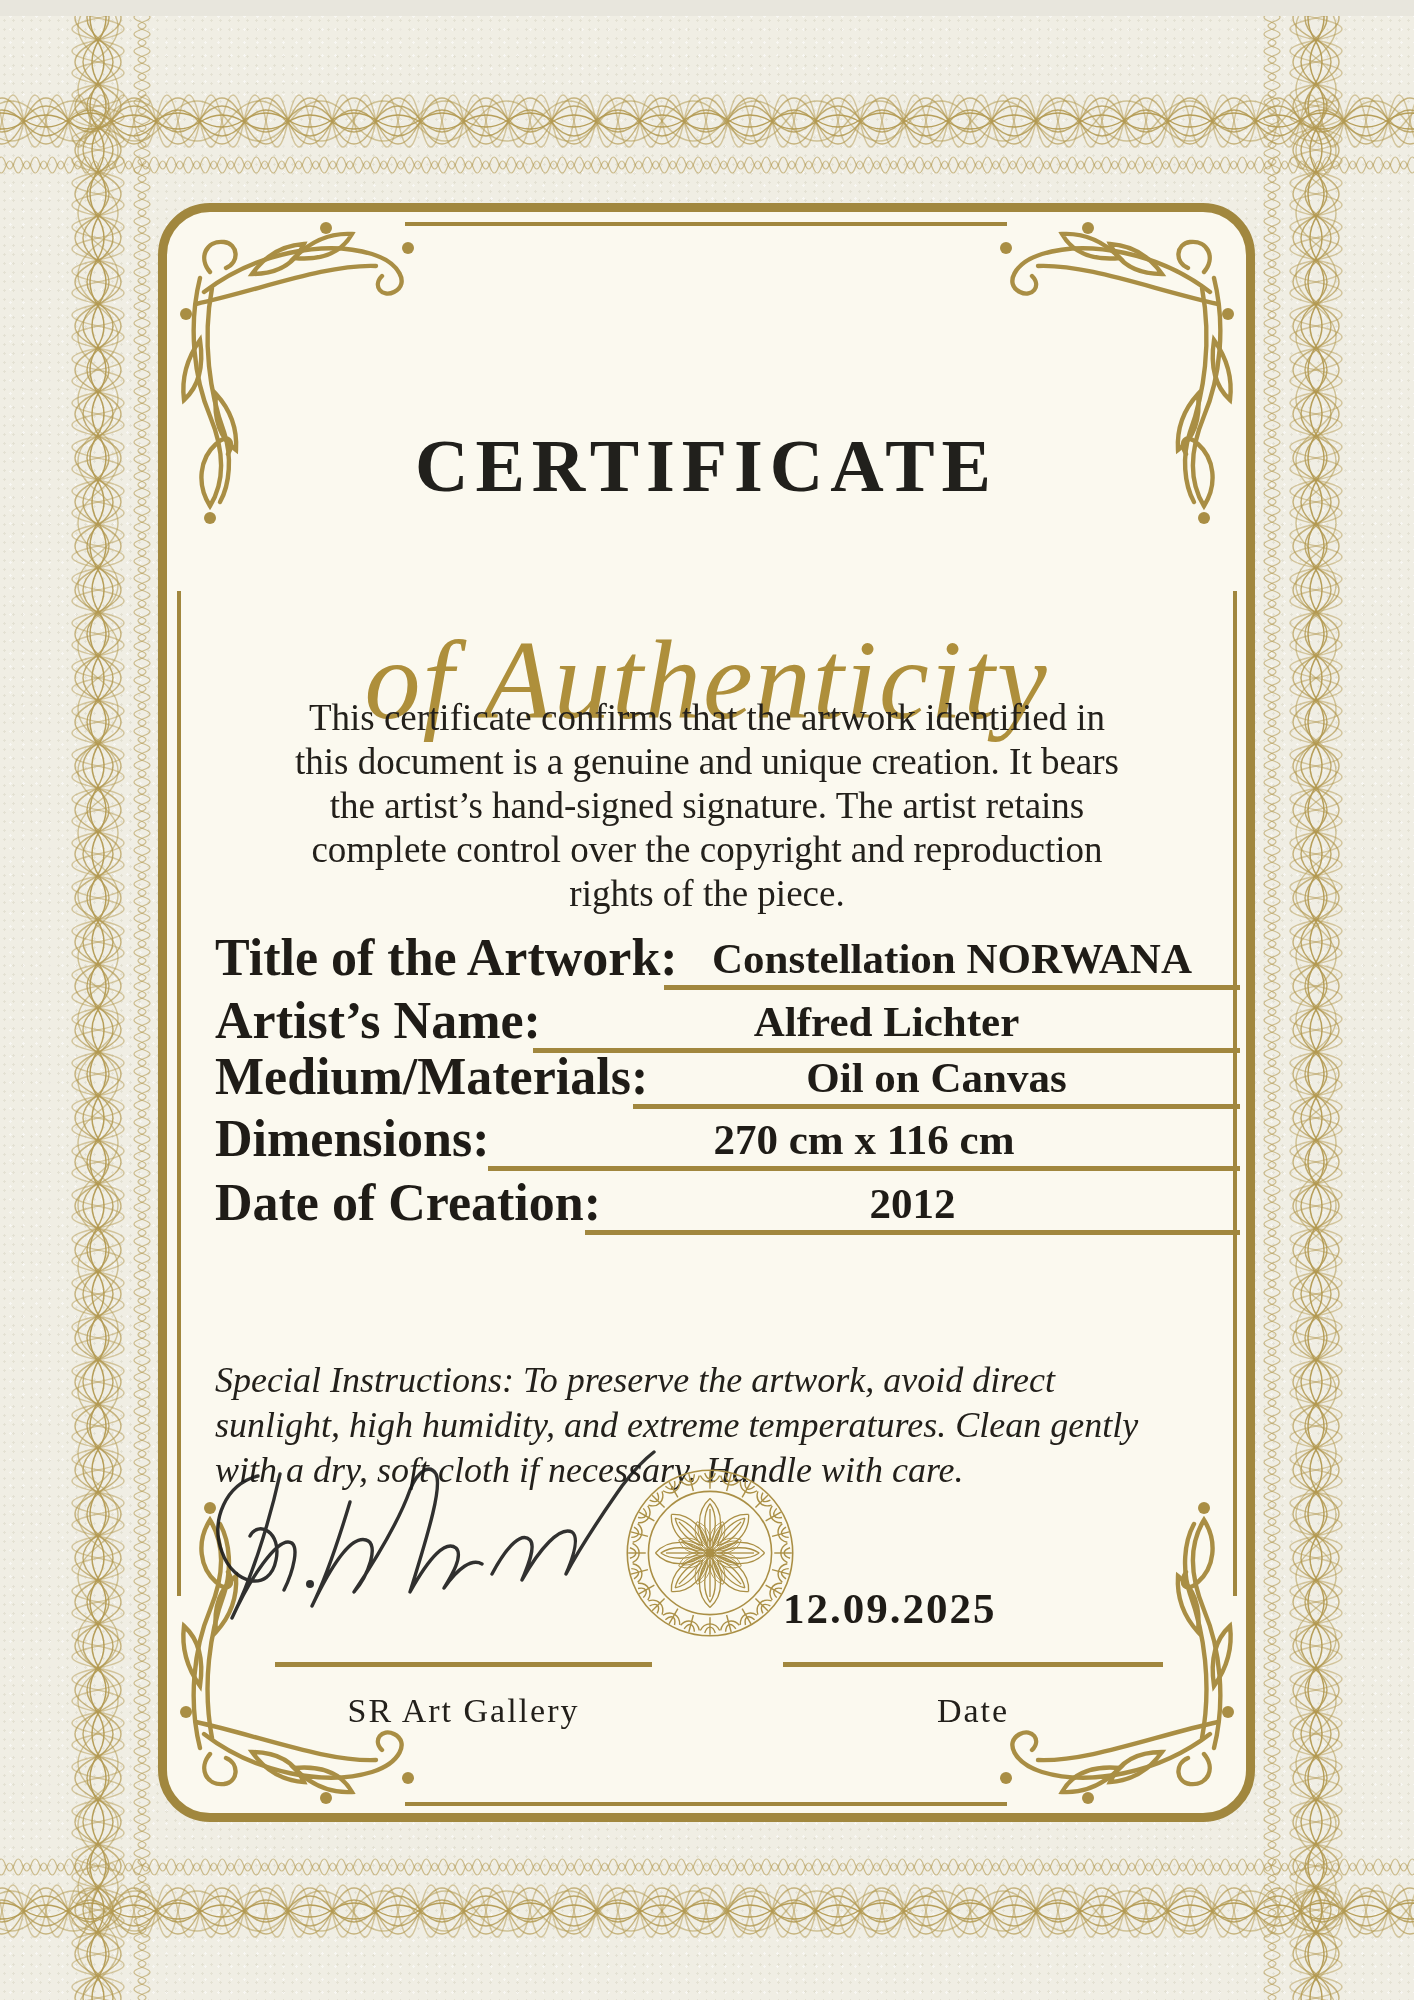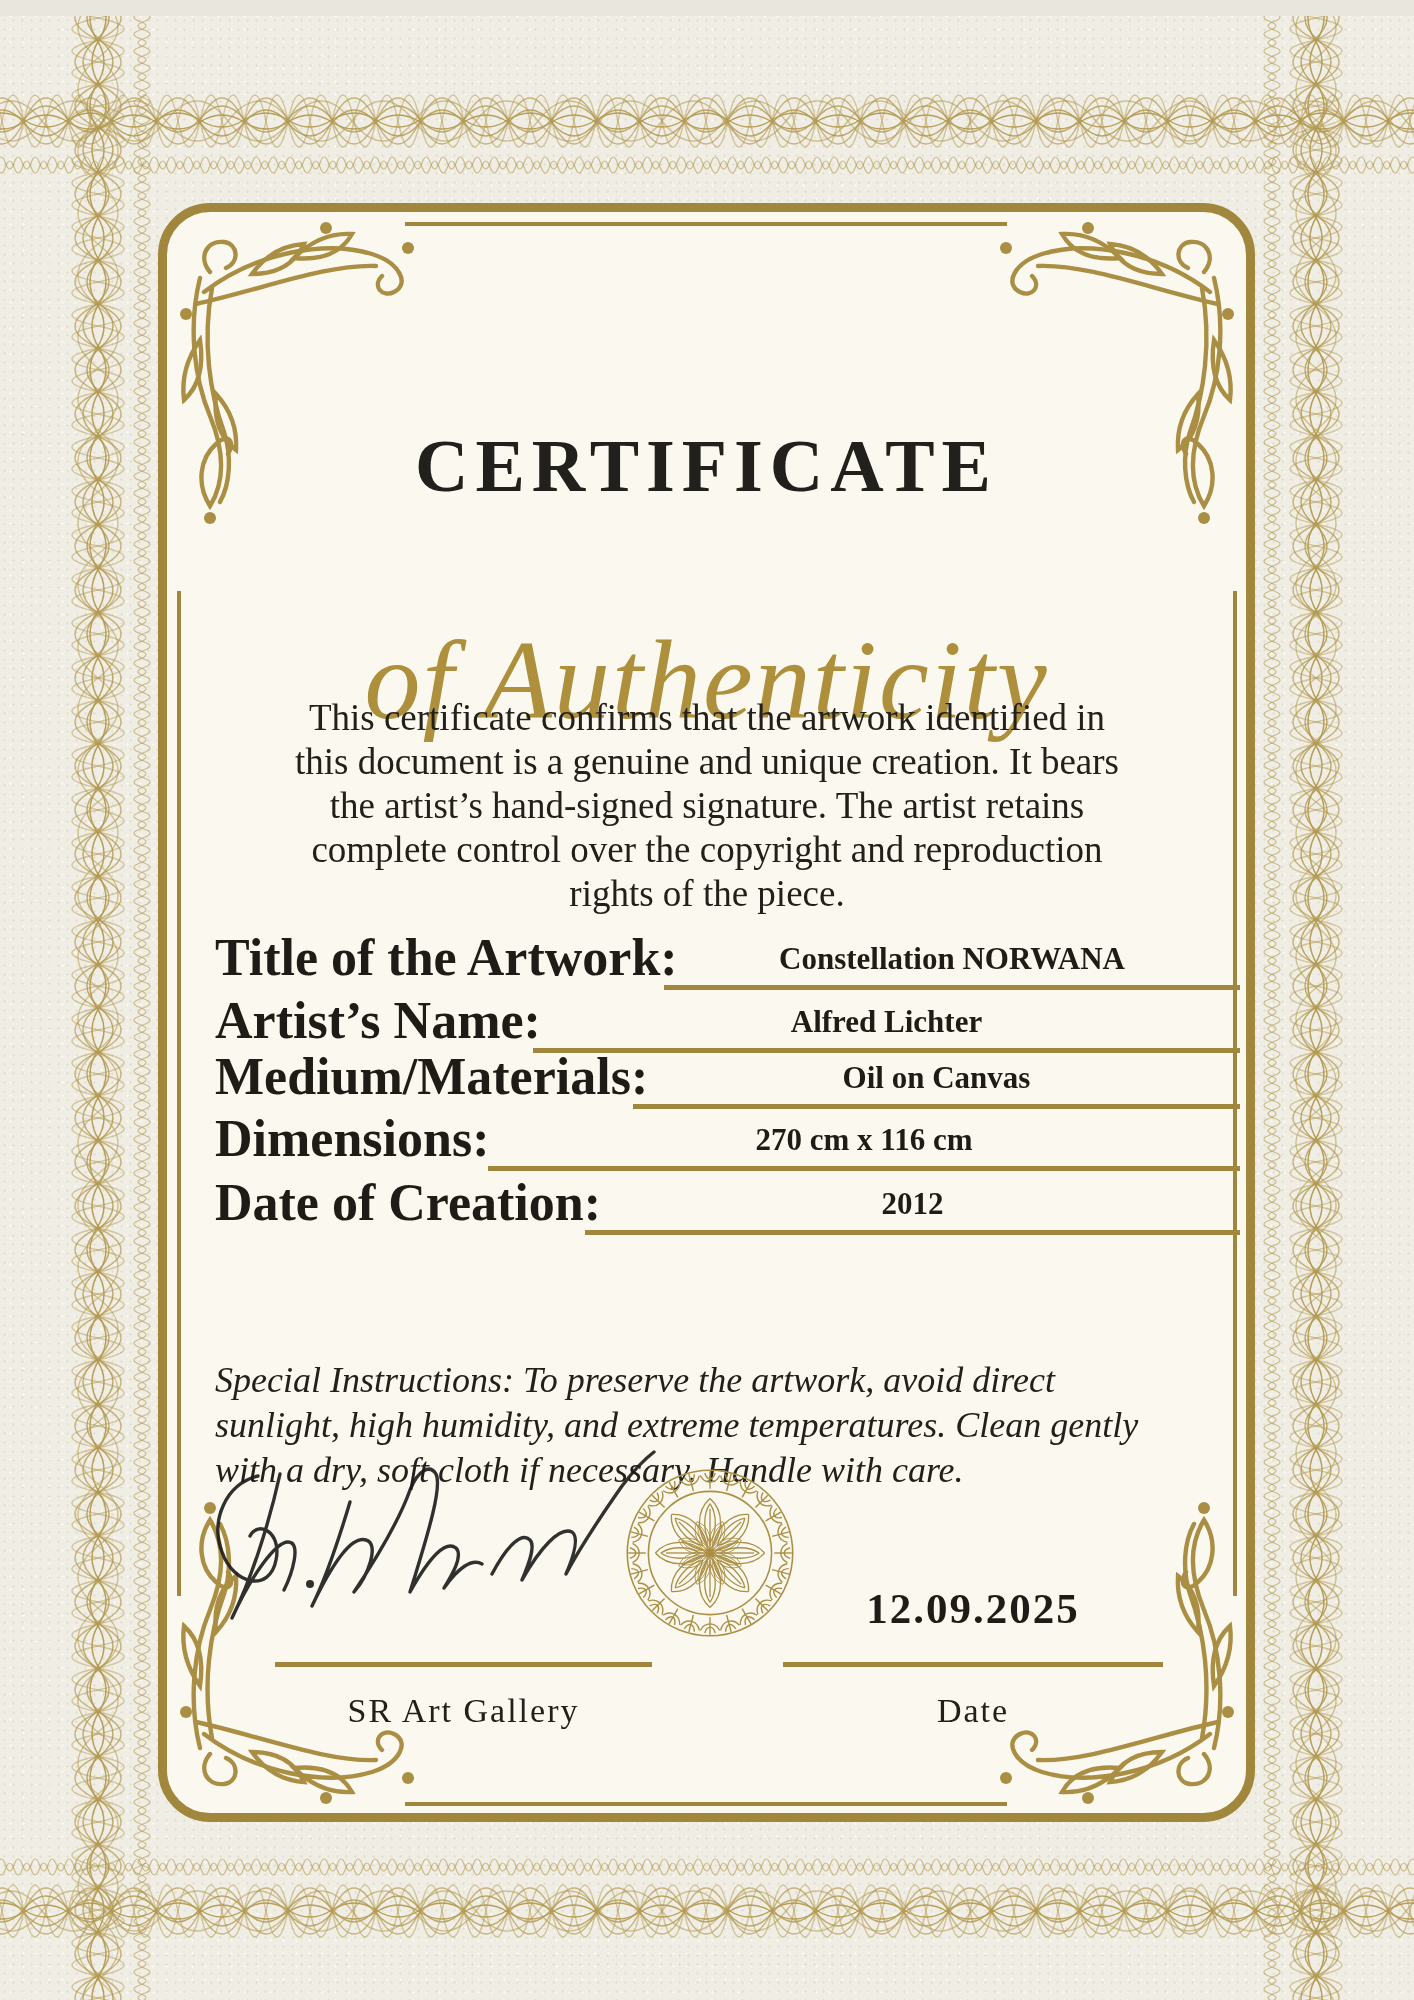--- a/index.html
+++ b/index.html
@@ -56,21 +56,21 @@
     position:absolute; left:207px; width:1000px; top:680px;
     text-align:center; font-size:37px; line-height:44px; color:#23201B;
     white-space:pre-line;
   }
 
   .frow .flabel {
     position:absolute; left:215px; font-size:52px; font-weight:700; color:#1F1C17; line-height:54px;
   }
   .frow .fline { position:absolute; height:5px; background:#A1873E; }
   .frow .fvalue {
-    position:absolute; font-size:31px; font-weight:700; color:#1F1C17; text-align:center; line-height:48px;
+    position:absolute; font-size:43px; font-weight:700; color:#1F1C17; text-align:center; line-height:48px;
   }
   
   .r1 .flabel{top:915px;} .r1 .fline{left:664px; top:969px; width:576px;} .r1 .fvalue{left:664px; top:919px; width:576px;}
   .r2 .flabel{top:978px;} .r2 .fline{left:533px; top:1032px; width:707px;} .r2 .fvalue{left:533px; top:982px; width:707px;}
   .r3 .flabel{top:1034px;} .r3 .fline{left:633px; top:1088px; width:607px;} .r3 .fvalue{left:633px; top:1038px; width:607px;}
   .r4 .flabel{top:1096px;} .r4 .fline{left:488px; top:1150px; width:752px;} .r4 .fvalue{left:488px; top:1100px; width:752px;text-align:center;}
   .r5 .flabel{top:1160px;} .r5 .fline{left:585px; top:1214px; width:655px;} .r5 .fvalue{left:585px; top:1164px; width:655px;}
 
   .instructions {
     position:absolute; left:215px; width:1060px; top:1342px;
@@ -81,21 +81,21 @@
   svg.signature { position:absolute; left:192px; top:1408px; width:480px; height:215px; overflow:visible; }
 
   .sigline { position:absolute; top:1646px; height:5px; background:#A1873E; }
   .sigline-left  { left:275px; width:377px; }
   .sigline-right { left:783px; width:380px; }
   .footlabel { position:absolute; top:1676px; font-size:34px; color:#23201B; letter-spacing:2px; text-align:center; }
   .footlabel-left  { left:275px; width:377px; }
   .footlabel-right { left:783px; width:380px; }
   .datevalue {
     position:absolute; left:783px; width:380px; top:1568px;
-    font-size:43px; font-weight:700; color:#1F1C17; text-align:center; letter-spacing:2px;
+    font-size:43px; font-weight:700; color:#1F1C17; letter-spacing:2px;
   }
 </style>
 </head>
 <body>
 
 <div class="page">
 
   <svg class="band band-top" viewBox="0 0 1414 120" preserveAspectRatio="none">
       <path d="M-20,0 q22,-26 44,0 t44,0 t44,0 t44,0 t44,0 t44,0 t44,0 t44,0 t44,0 t44,0 t44,0 t44,0 t44,0 t44,0 t44,0 t44,0 t44,0 t44,0 t44,0 t44,0 t44,0 t44,0 t44,0 t44,0 t44,0 t44,0 t44,0 t44,0 t44,0 t44,0 t44,0 t44,0 t44,0 t44,0 t44,0 t44,0 t44,0" transform="translate(0,62)" fill="none" stroke="#B39A52" stroke-width="1.45" opacity="0.85"></path>
       <path d="M-20,0 q22,26 44,0 t44,0 t44,0 t44,0 t44,0 t44,0 t44,0 t44,0 t44,0 t44,0 t44,0 t44,0 t44,0 t44,0 t44,0 t44,0 t44,0 t44,0 t44,0 t44,0 t44,0 t44,0 t44,0 t44,0 t44,0 t44,0 t44,0 t44,0 t44,0 t44,0 t44,0 t44,0 t44,0 t44,0 t44,0 t44,0 t44,0" transform="translate(0,58)" fill="none" stroke="#B39A52" stroke-width="1.45" opacity="0.8"></path>

